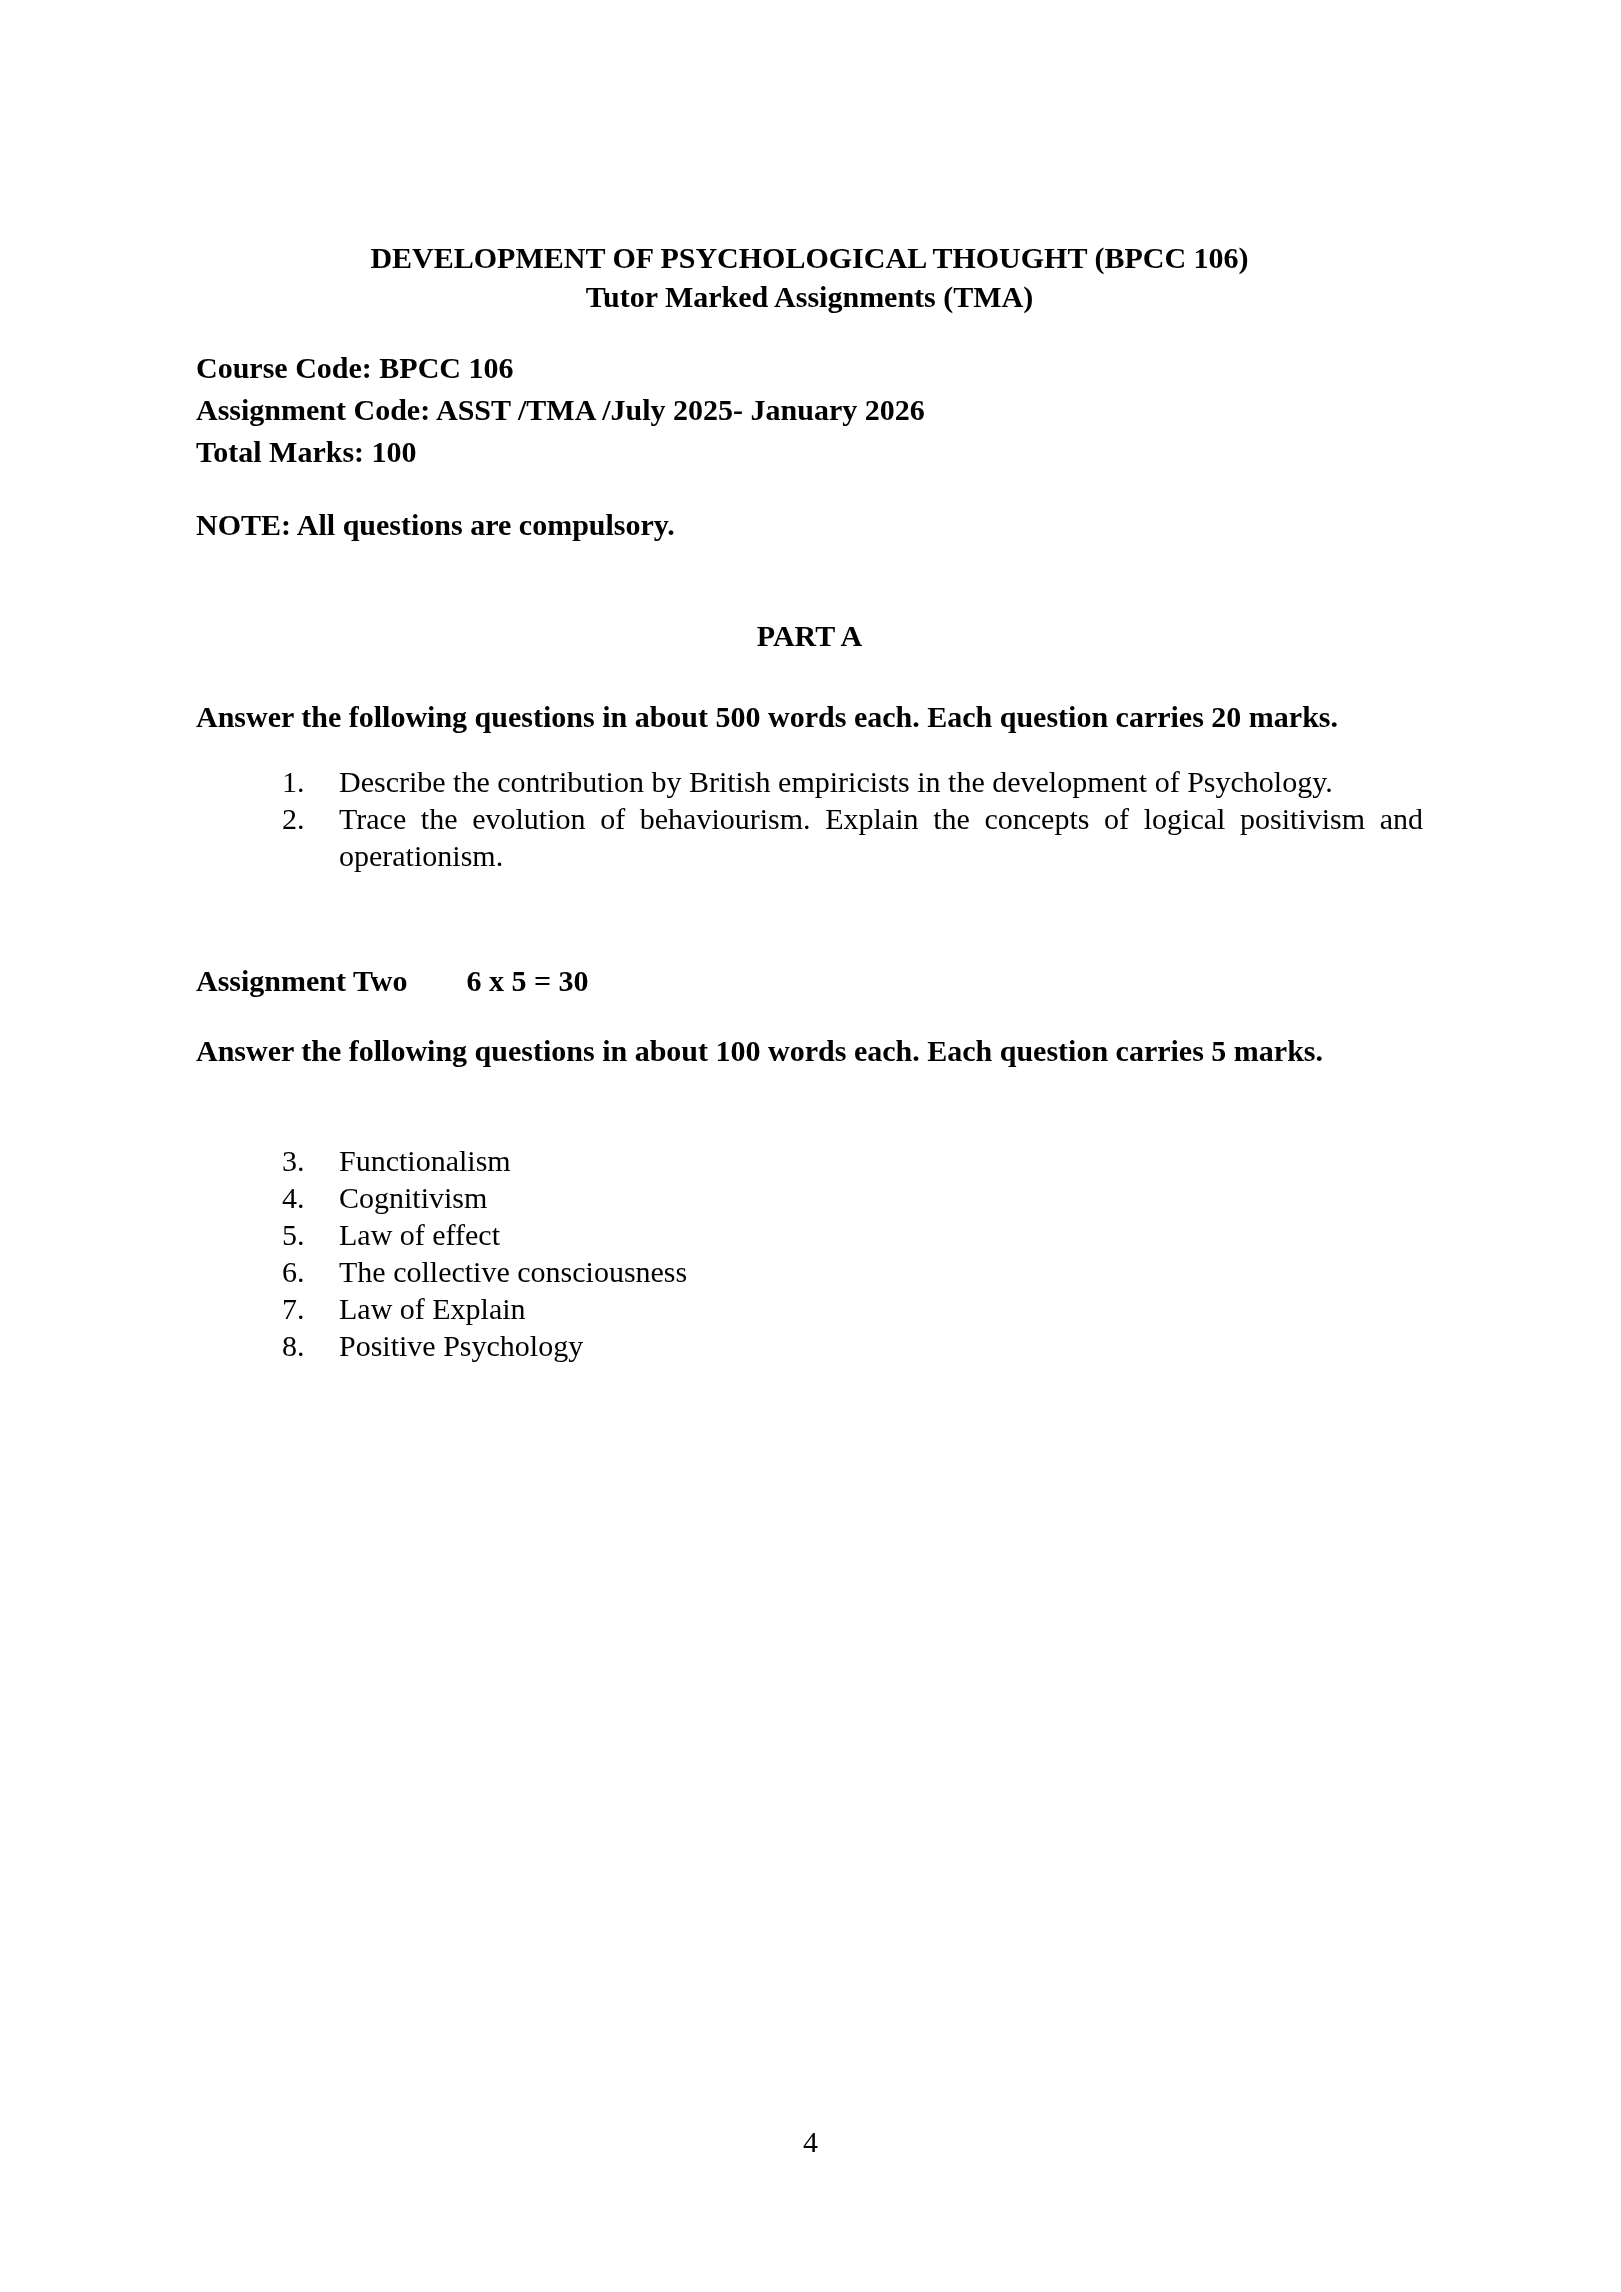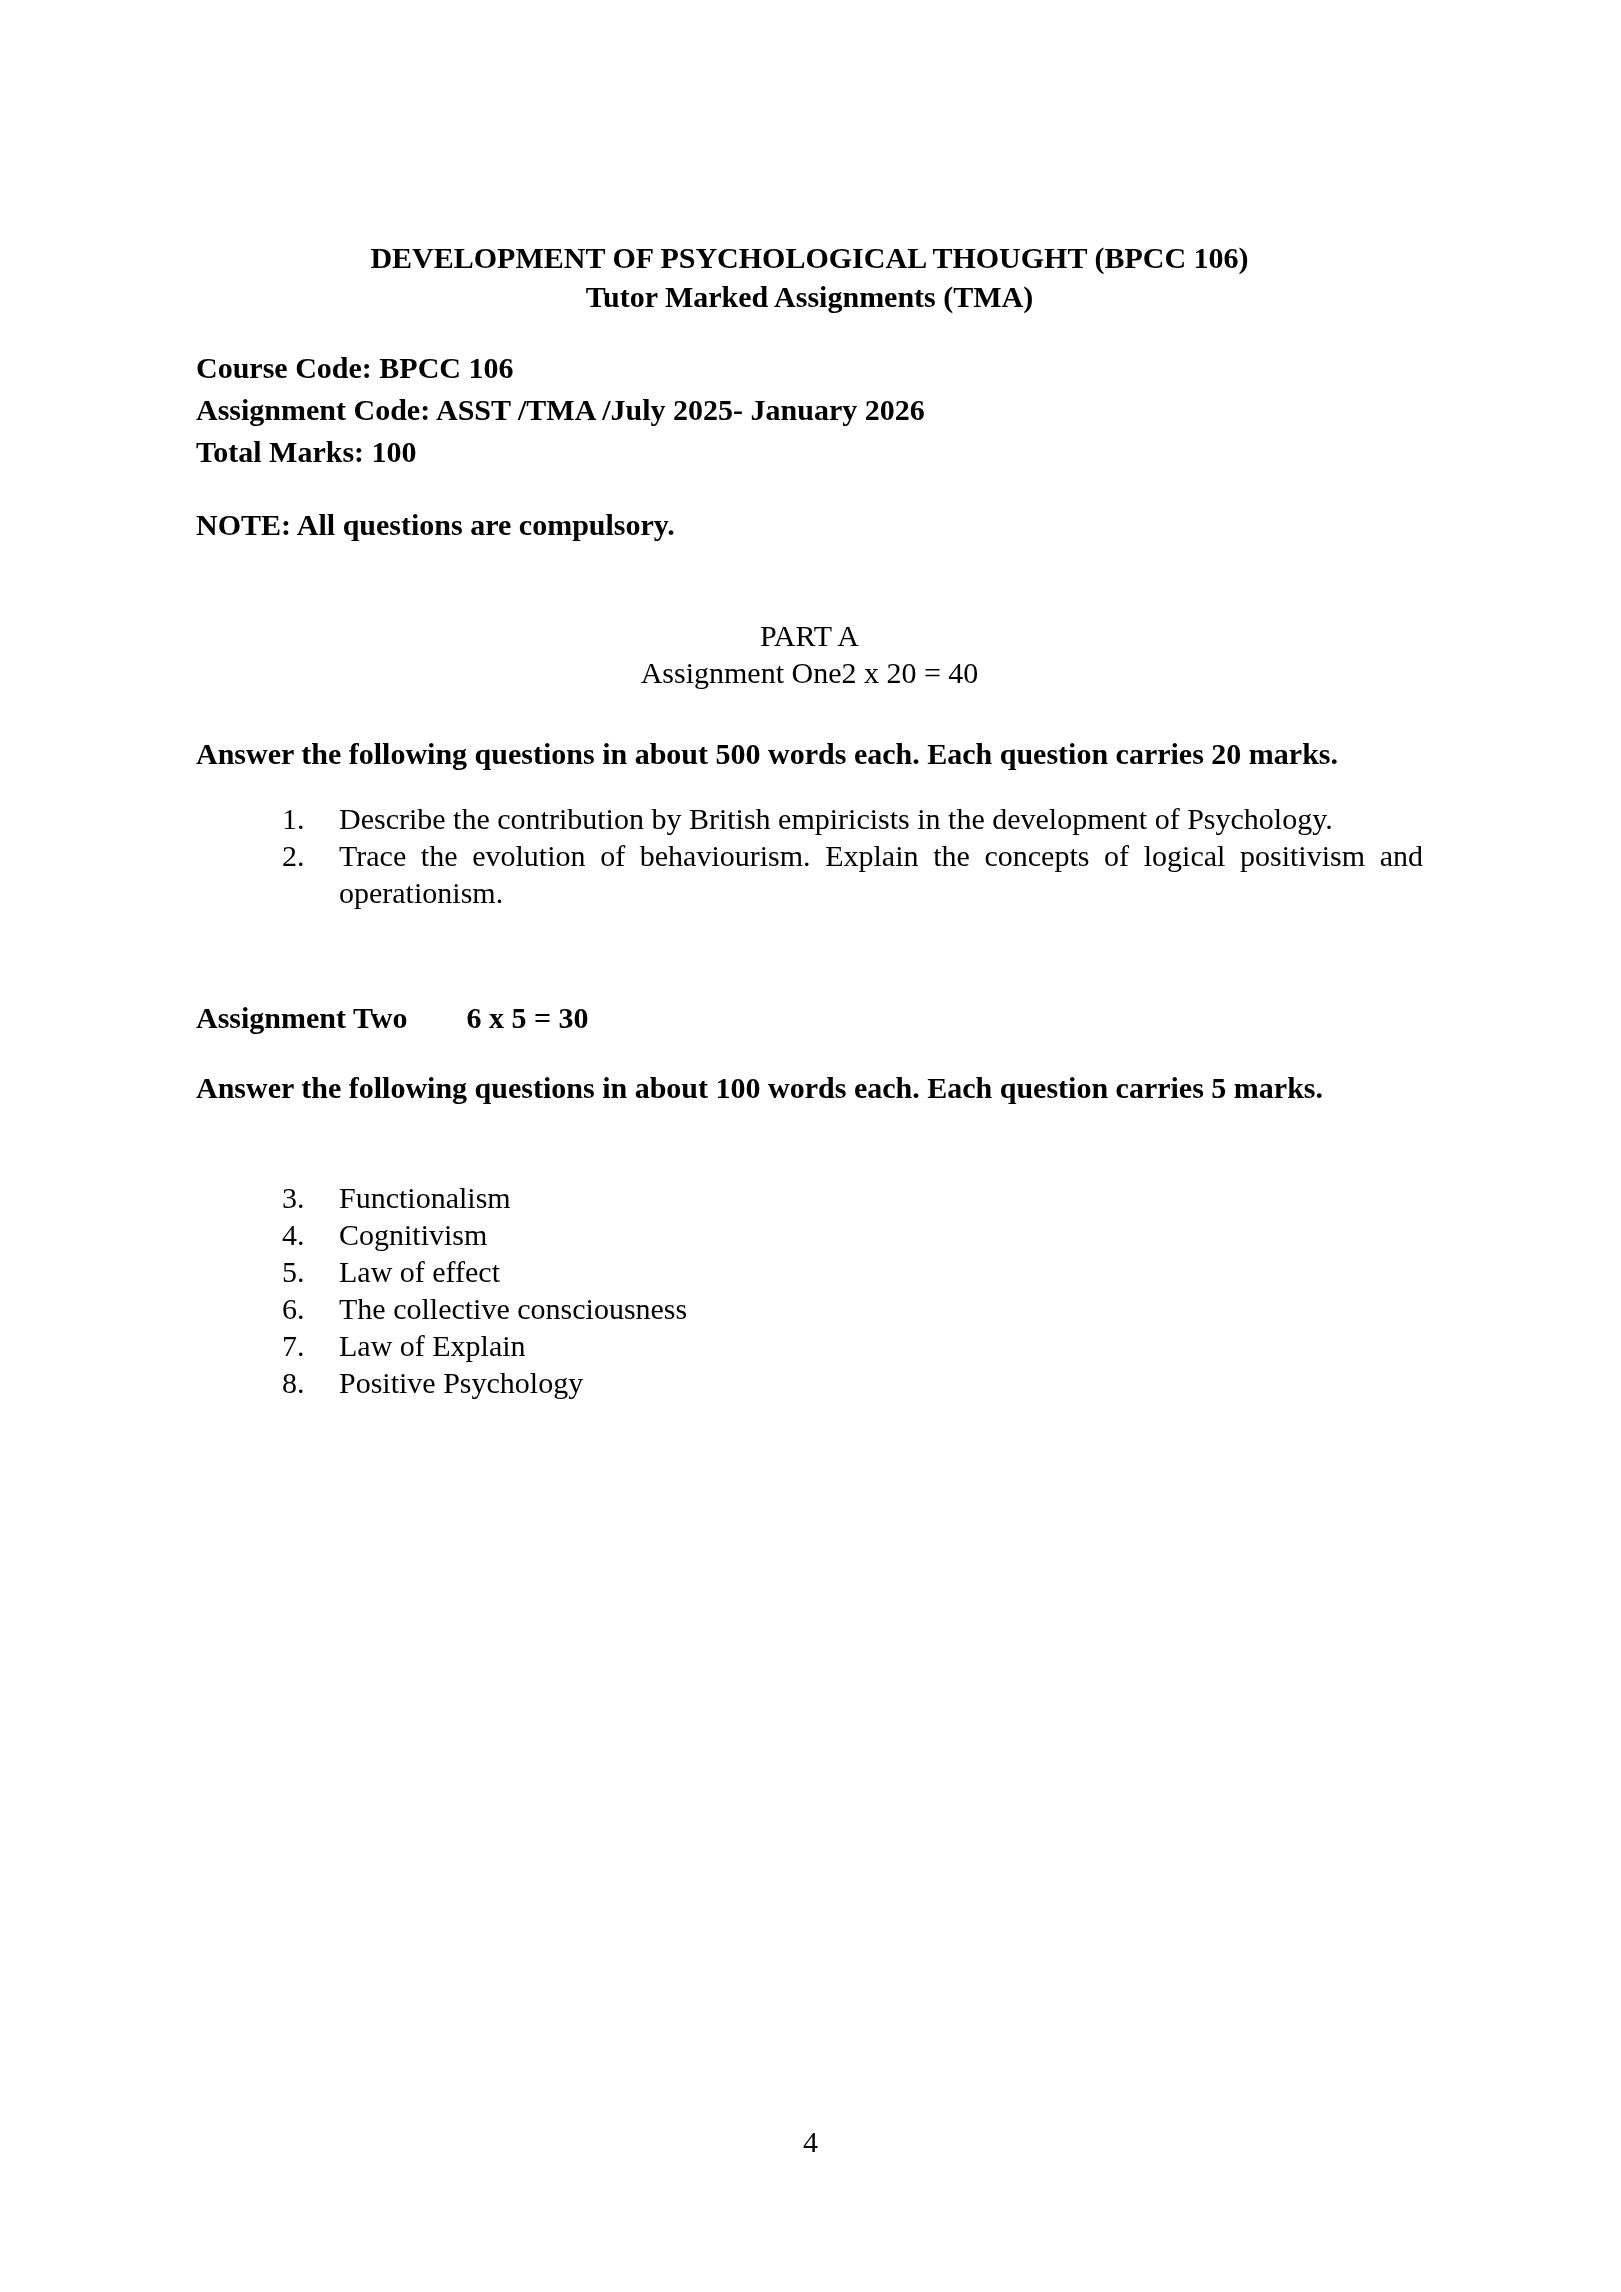--- a/index.html
+++ b/index.html
@@ -32,21 +32,21 @@
     line-height: 42px;
   }
   .note-line {
     margin-top: 32px;
     font-weight: bold;
     line-height: 39px;
   }
   .part-heading {
     margin-top: 73px;
     text-align: center;
-    font-weight: normal;
+    font-weight: bold;
     line-height: 37px;
   }
   .instruction {
     margin-top: 43px;
     font-weight: bold;
     line-height: 39px;
     text-align: justify;
   }
   .instruction.single {
     margin-top: 32px;
@@ -105,21 +105,20 @@
   <div class="codes-block">
     <div>Course Code: BPCC 106</div>
     <div>Assignment Code: ASST /TMA /July 2025- January 2026</div>
     <div>Total Marks: 100</div>
   </div>
 
   <div class="note-line">NOTE: All questions are compulsory.</div>
 
   <div class="part-heading">
     <div>PART A</div>
-    <div>Assignment One2 x 20 = 40</div>
   </div>
 
   <div class="instruction">Answer the following questions in about 500 words each. Each question carries 20 marks.</div>
 
   <div class="q-list justified">
     <div class="q-row">
       <span class="q-num">1.</span>
       <span class="q-text">Describe the contribution by British empiricists in the development of Psychology.</span>
     </div>
     <div class="q-row">

